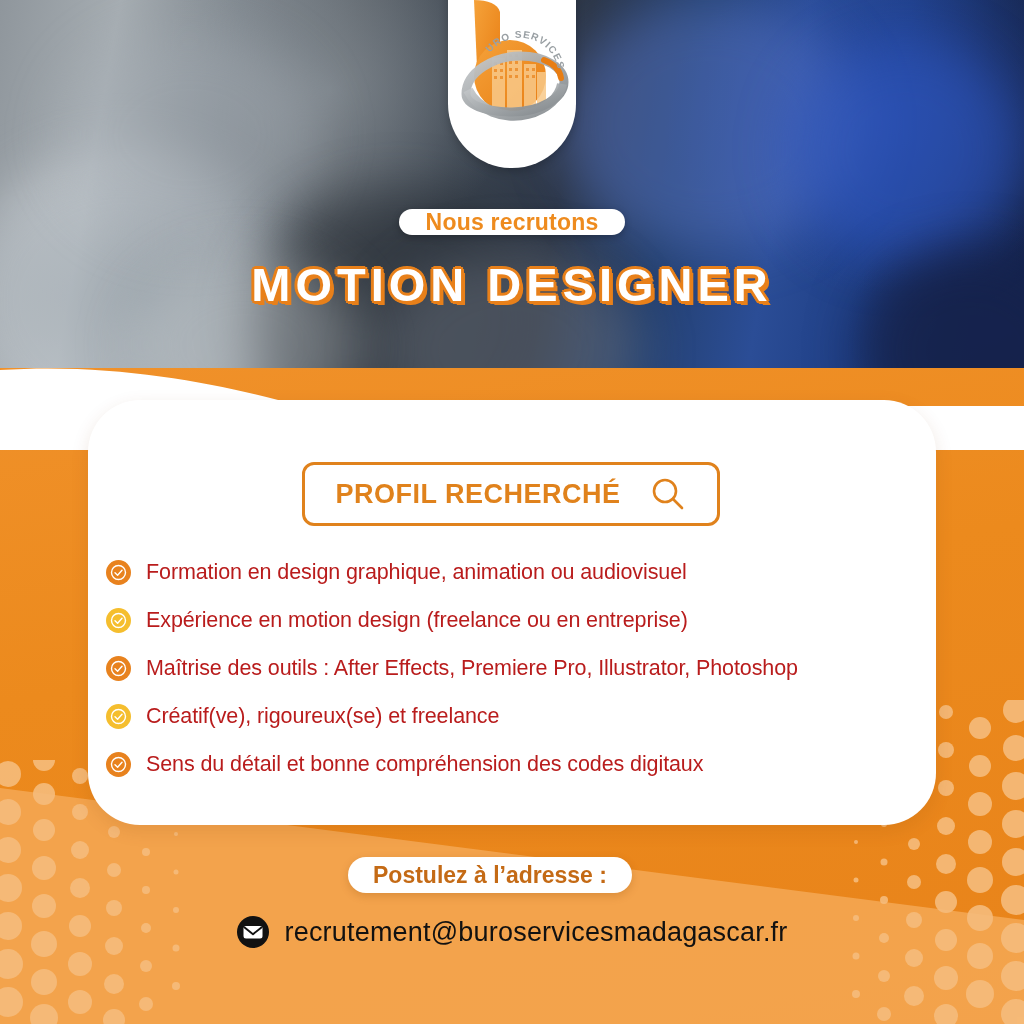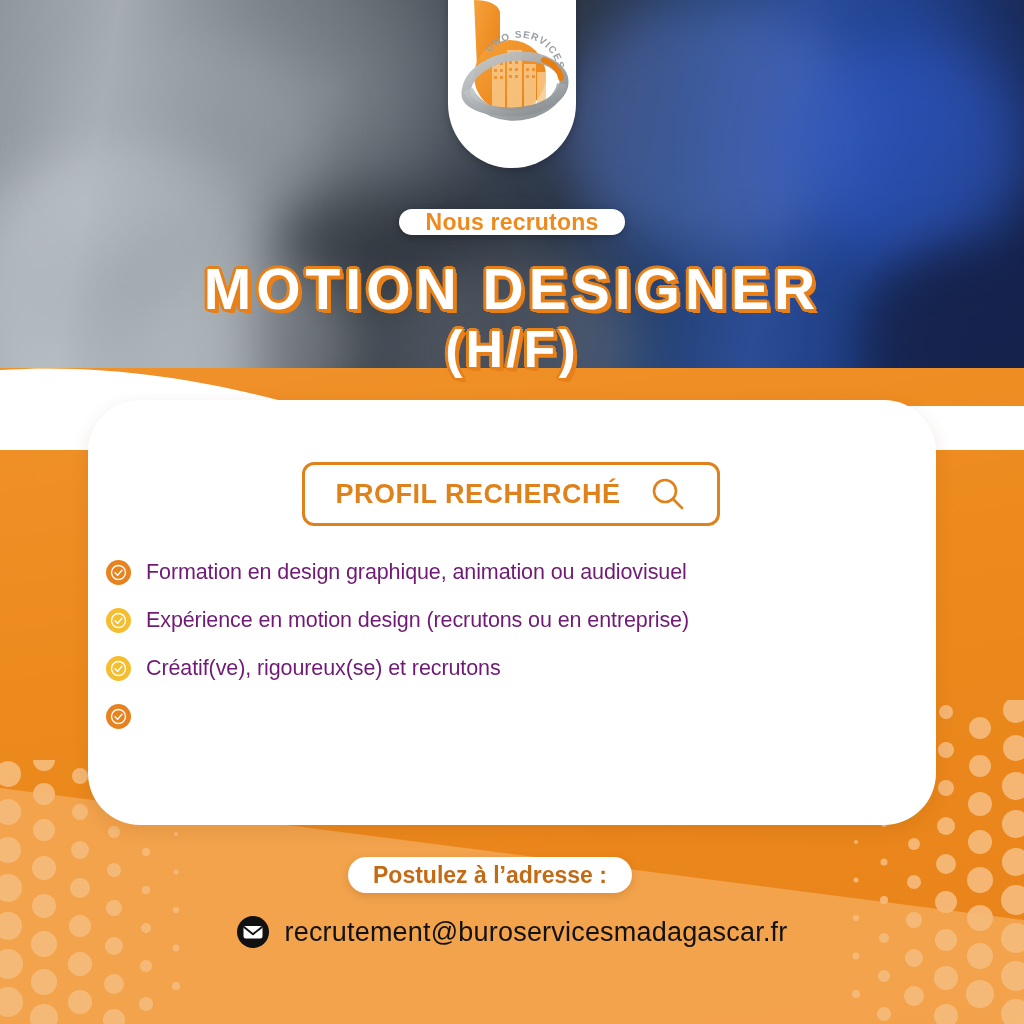--- a/index.html
+++ b/index.html
@@ -54,21 +54,21 @@
     color:#EE8B1E;font-size:23px;font-weight:bold;letter-spacing:.2px;
   }
 
   
   .job-title{
     position:absolute;left:0;top:262px;width:1024px;text-align:center;z-index:6;
     line-height:.98;
   }
   .job-title .ln{
     display:block;color:#ffffff;font-weight:bold;
-    font-size:57px;letter-spacing:5px;
+    font-size:47px;letter-spacing:5px;
     text-shadow:
       4px 4px 0 #E8801A, 3px 3px 0 #E8801A, -2px 2px 0 #E8801A,
       2px -2px 0 #E8801A, -2px -2px 0 #E8801A,
       0 3px 0 #E8801A, 3px 0 0 #E8801A, -3px 0 0 #E8801A, 0 -3px 0 #E8801A;
   }
   .job-title .ln2{font-size:52px;letter-spacing:3px;margin-top:6px;}
 
   
   .body-bg{
     position:absolute;left:0;top:368px;width:1024px;height:656px;
@@ -103,21 +103,21 @@
 
   
   .req-list{position:absolute;left:18px;top:148px;width:830px;}
   .req-item{display:flex;align-items:center;height:48px;margin-bottom:0;}
   .req-dot{
     width:25px;height:25px;border-radius:50%;flex:0 0 25px;
     margin-right:15px;position:relative;
   }
   .req-dot svg{position:absolute;left:4px;top:4px;}
   .req-text{
-    color:#701a75;font-size:21.5px;white-space:nowrap;letter-spacing:-.1px;text-align:center;
+    color:#b91c1c;font-size:21.5px;white-space:nowrap;letter-spacing:-.1px;text-align:center;
   }
 
   
   .apply-pill{
     position:absolute;left:348px;top:857px;width:284px;height:36px;
     background:#fff;border-radius:24px;z-index:6;
     display:flex;align-items:center;justify-content:center;
     box-shadow:0 3px 9px rgba(130,70,0,.22);
   }
   .apply-pill span{color:#C46A15;font-size:23px;font-weight:bold;}
@@ -205,21 +205,20 @@
       </text>
     </svg>
   </div>
 
   <div class="recruit-pill">
     <span>Nous recrutons</span>
   </div>
 
   <div class="job-title">
     <span class="ln">MOTION DESIGNER</span>
-    <span class="ln ln2">(H/F)</span>
   </div>
 
   <div class="body-bg"></div>
 
   <svg class="wedge" viewBox="0 0 1024 254" preserveAspectRatio="none">
     <polygon points="0,18 1024,148 1024,254 0,254" fill="#F3A busy" style="display:none"></polygon>
     <polygon points="0,18 1024,150 1024,254 0,254" fill="#F4A855" opacity=".85"></polygon>
   </svg>
 
   <svg class="dots-left" viewBox="0 0 190 264">
@@ -349,41 +348,51 @@
         <span class="req-text">Formation en design graphique, animation ou audiovisuel</span>
       </div>
 
       <div class="req-item">
         <span class="req-dot" style="background:#F5BE2E">
           <svg width="17" height="17" viewBox="0 0 17 17">
             <circle cx="8.5" cy="8.5" r="7" fill="none" stroke="#fff" stroke-width="1.4"></circle>
             <polyline points="5,8.7 7.6,11.2 12,6.2" fill="none" stroke="#fff" stroke-width="1.4" stroke-linecap="round" stroke-linejoin="round"></polyline>
           </svg>
         </span>
-        <span class="req-text">Expérience en motion design (recrutons ou en entreprise)</span>
+        <span class="req-text">Expérience en motion design (freelance ou en entreprise)</span>
       </div>
 
+      <div class="req-item">
+        <span class="req-dot" style="background:#E8821E">
+          <svg width="17" height="17" viewBox="0 0 17 17">
+            <circle cx="8.5" cy="8.5" r="7" fill="none" stroke="#fff" stroke-width="1.4"></circle>
+            <polyline points="5,8.7 7.6,11.2 12,6.2" fill="none" stroke="#fff" stroke-width="1.4" stroke-linecap="round" stroke-linejoin="round"></polyline>
+          </svg>
+        </span>
+        <span class="req-text">Maîtrise des outils : After Effects, Premiere Pro, Illustrator, Photoshop</span>
+      </div>
 
       <div class="req-item">
         <span class="req-dot" style="background:#F5BE2E">
           <svg width="17" height="17" viewBox="0 0 17 17">
             <circle cx="8.5" cy="8.5" r="7" fill="none" stroke="#fff" stroke-width="1.4"></circle>
             <polyline points="5,8.7 7.6,11.2 12,6.2" fill="none" stroke="#fff" stroke-width="1.4" stroke-linecap="round" stroke-linejoin="round"></polyline>
           </svg>
         </span>
-        <span class="req-text">Créatif(ve), rigoureux(se) et recrutons</span>
+        <span class="req-text">Créatif(ve), rigoureux(se) et freelance</span>
       </div>
 
       <div class="req-item">
         <span class="req-dot" style="background:#E8821E">
           <svg width="17" height="17" viewBox="0 0 17 17">
             <circle cx="8.5" cy="8.5" r="7" fill="none" stroke="#fff" stroke-width="1.4"></circle>
             <polyline points="5,8.7 7.6,11.2 12,6.2" fill="none" stroke="#fff" stroke-width="1.4" stroke-linecap="round" stroke-linejoin="round"></polyline>
           </svg>
         </span>
+        <span class="req-text">Sens du détail et bonne compréhension des codes digitaux</span>
       </div>
 
     </div>
   </div>
 
   <div class="apply-pill">
     <span>Postulez à l’adresse :</span>
   </div>
 
   <div class="contact-row row-email">

